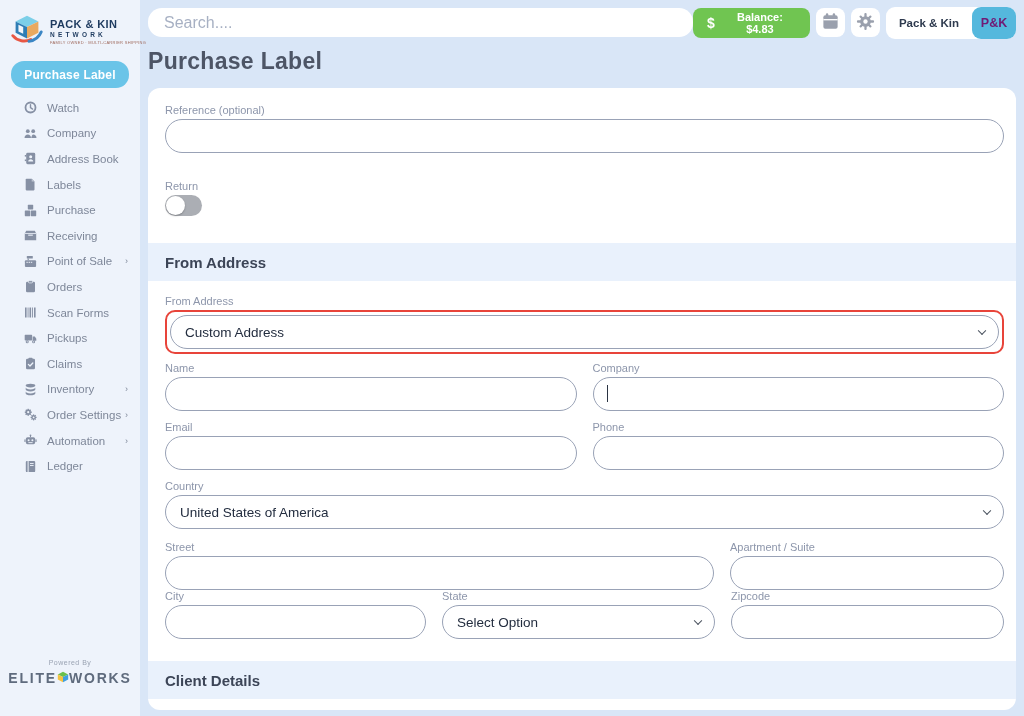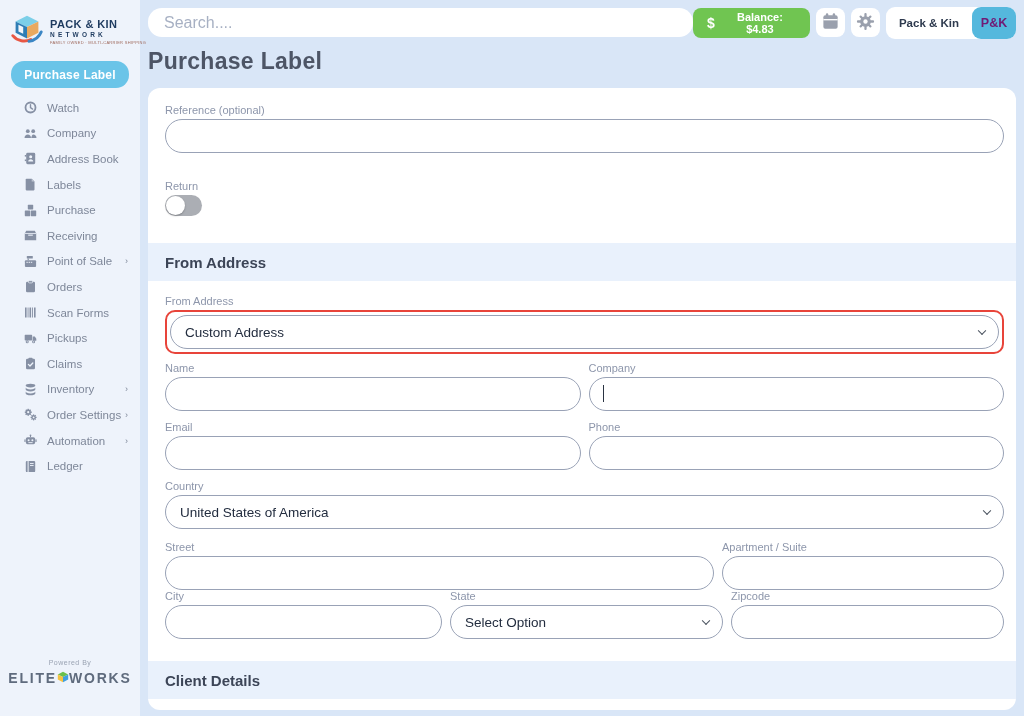--- a/index.html
+++ b/index.html
@@ -60,21 +60,21 @@
   .card{margin-top:13px;background:#fff;border-radius:12px;height:622px;overflow:hidden;}
   .pad{padding-left:17px;padding-right:12px;}
   .f-label{display:block;font-size:11px;color:#8d96ab;margin-bottom:3px;}
   .f-input{width:100%;height:34px;border:1px solid var(--input-border);border-radius:17px;
     background:#fff;padding:0 14px;font-size:13.5px;color:#2a3342;outline:none;font-family:inherit;}
   .f-select{position:relative;display:flex;align-items:center;height:34px;width:100%;
     border:1px solid var(--input-border);border-radius:17px;padding:0 30px 0 14px;font-size:13.5px;
     color:#232d3f;background:#fff;cursor:pointer;white-space:nowrap;overflow:hidden;}
   .chev{position:absolute;right:13px;top:50%;width:6px;height:6px;border-right:1.4px solid #4a525f;
     border-bottom:1.4px solid #4a525f;transform:translateY(-70%) rotate(45deg);}
-  .row{display:flex;gap:8px;}
+  .row{display:flex;gap:16px;}
   .col{flex:1;min-width:0;}
   .col-street{flex:0 0 549px;}
   .col-third{flex:0 0 273px;}
   .section-band{background:var(--section-band-bg);height:38px;display:flex;align-items:center;
     padding:0 17px;font-size:15px;font-weight:bold;color:#3c4557;}
   .toggle{width:37px;height:21px;border-radius:11px;background:#abaeb4;padding:1px;cursor:pointer;}
   .knob{width:19px;height:19px;border-radius:50%;background:#fff;box-shadow:0 1px 2px rgba(0,0,0,.25);}
   .highlight{border:2px solid var(--highlight-red);border-radius:10px;padding:3px;}
   .input-wrap{position:relative;}
   .caret{position:absolute;left:14px;top:8px;width:1px;height:17px;background:#2a3342;}

